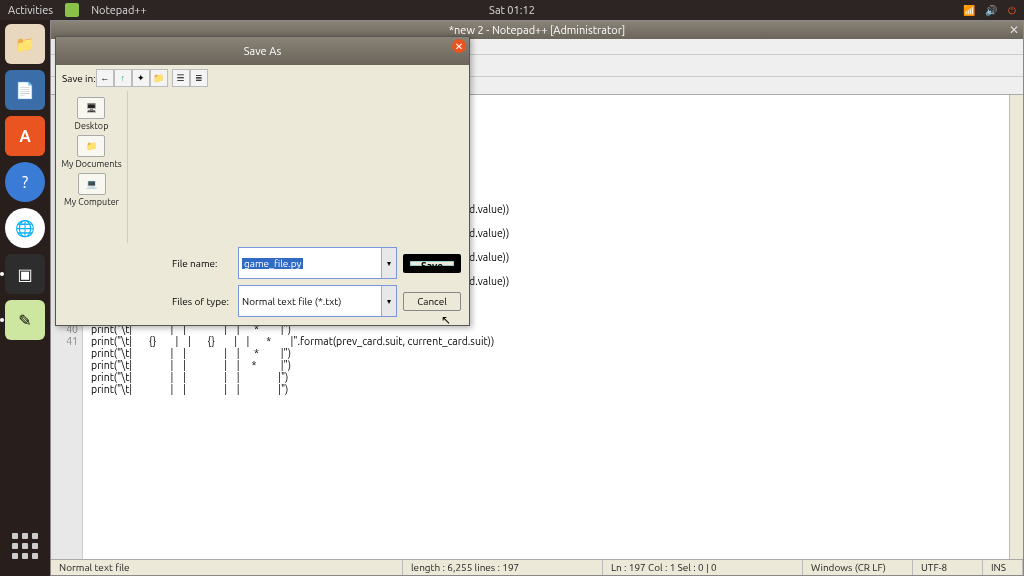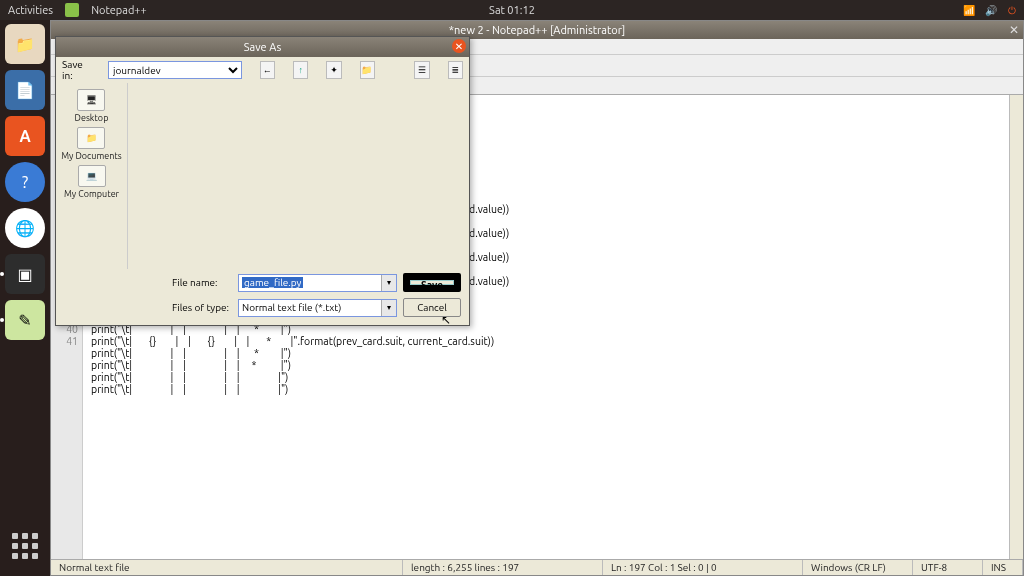--- a/index.html
+++ b/index.html
@@ -50,37 +50,37 @@
 .editor .vscroll { width: 14px; background: #ece9d8; border-left: 1px solid #bbb; }
 .editor-spacer { height: 260px; }
 
 
 .statusbar { height: 16px; background: #ece9d8; border-top: 1px solid #aaa; display: flex; font-size: 10px; color: #222; }
 .statusbar .cell { border-right: 1px solid #bbb; padding: 1px 8px; display: flex; align-items: center; }
 .statusbar .wide { flex: 1; }
 
 
 .dialog { position: absolute; left: 55px; top: 36px; width: 415px; height: 290px; background: #ece9d8; border: 1px solid #555; z-index: 100; display: flex; flex-direction: column; box-shadow: 2px 2px 6px rgba(0,0,0,0.3); }
-.dlg-title { height: 20px; background: linear-gradient(#8a8378,#6b645a); color: #fff; font-size: 11px; display: flex; align-items: center; justify-content: center; position: relative; }
+.dlg-title { height: 28px; background: linear-gradient(#8a8378,#6b645a); color: #fff; font-size: 11px; display: flex; align-items: center; justify-content: center; position: relative; }
 .dlg-title .close { position: absolute; right: 3px; top: 2px; width: 14px; height: 14px; background: #e95420; border-radius: 50%; color: #fff; font-size: 10px; display: flex; align-items: center; justify-content: center; }
-.dlg-top { height: 26px; display: flex; align-items: center; padding: 0 6px; gap: 18px; font-size: 10px; }
+.dlg-top { height: 26px; display: flex; align-items: center; padding: 0 6px; gap: 0; font-size: 10px; }
 .dlg-top select { width: 160px; height: 18px; font-size: 10px; border: 1px solid #7a96df; background: #fff; }
 .dlg-top .nav-btn { width: 18px; height: 18px; border: 1px solid #bbb; background: #f4f4f4; display: flex; align-items: center; justify-content: center; font-size: 9px; }
 .dlg-body { flex: 1; display: flex; }
 .dlg-side { width: 72px; background: #ece9d8; border-right: 1px solid #ccc; display: flex; flex-direction: column; align-items: center; padding-top: 6px; gap: 4px; font-size: 9px; }
 .side-item { text-align: center; color: #222; }
 .side-icon { width: 28px; height: 22px; margin: 0 auto 2px; border: 1px solid #aaa; background: #f8f8f0; border-radius: 2px; display: flex; align-items: center; justify-content: center; }
 .dlg-list { flex: 1; background: #fff; border: 1px solid #7a96df; margin: 0 4px 4px 0; font-size: 10px; padding: 2px; }
 .dlg-list .row { display: flex; align-items: center; gap: 3px; height: 13px; }
 .dlg-list .folder { width: 12px; height: 10px; background: #f0d87a; border: 1px solid #c8a030; }
 .dlg-list .file { width: 10px; height: 10px; background: #fff; border: 1px solid #aaa; }
 .dlg-bottom { padding: 4px 8px 8px 116px; font-size: 10px; display: flex; flex-direction: column; gap: 6px; }
 .dlg-row { display: flex; align-items: center; gap: 6px; }
 .dlg-row label { width: 60px; }
-.dlg-row .combo { flex: 1; height: 18px; border: 1px solid #7a96df; background: #fff; display: flex; align-items: center; padding: 0 3px; position: relative; font-size: 10px; }
+.dlg-row .combo { flex: 1; height: 32px; border: 1px solid #7a96df; background: #fff; display: flex; align-items: center; padding: 0 3px; position: relative; font-size: 10px; }
 .combo .arrow { position: absolute; right: 0; top: 0; width: 15px; height: 100%; background: #e8e8e8; border-left: 1px solid #aaa; display: flex; align-items: center; justify-content: center; font-size: 8px; }
 .combo .selected { background: #316ac5; color: #fff; padding: 0 2px; }
 .dlg-row button { width: 58px; height: 19px; font-size: 10px; background: #ece9d8; border: 1px solid #888; border-radius: 2px; }
 .dlg-row button.save { border: 7px solid #000000; box-shadow: inset 0 0 0 1px #9cc; font-weight: bold; }
 .cursor-fake { position: absolute; right: 18px; top: 276px; font-size: 12px; pointer-events:none; }
 
 
 .wifi::before { content: "📶"; font-size: 10px; }
 .vol::before { content: "🔊"; font-size: 10px; }
 .pwr::before { content: "⏻"; font-size: 10px; color: #e95420; }
@@ -183,23 +183,20 @@
   </div>
 </div>
 
 <div class="dialog">
   <div class="dlg-title">
     <span>Save As</span>
     <span class="close">✕</span>
   </div>
   <div class="dlg-top">
     <label>Save in:</label>
-    <select>
-      <option>journaldev</option>
-    </select>
     <div class="nav-btn">←</div>
     <div class="nav-btn" style="color:#2a8">↑</div>
     <div class="nav-btn">✦</div>
     <div class="nav-btn">📁</div>
     <div style="width:4px"></div>
     <div class="nav-btn">☰</div>
     <div class="nav-btn">≣</div>
   </div>
   <div class="dlg-body">
     <div class="dlg-side">

